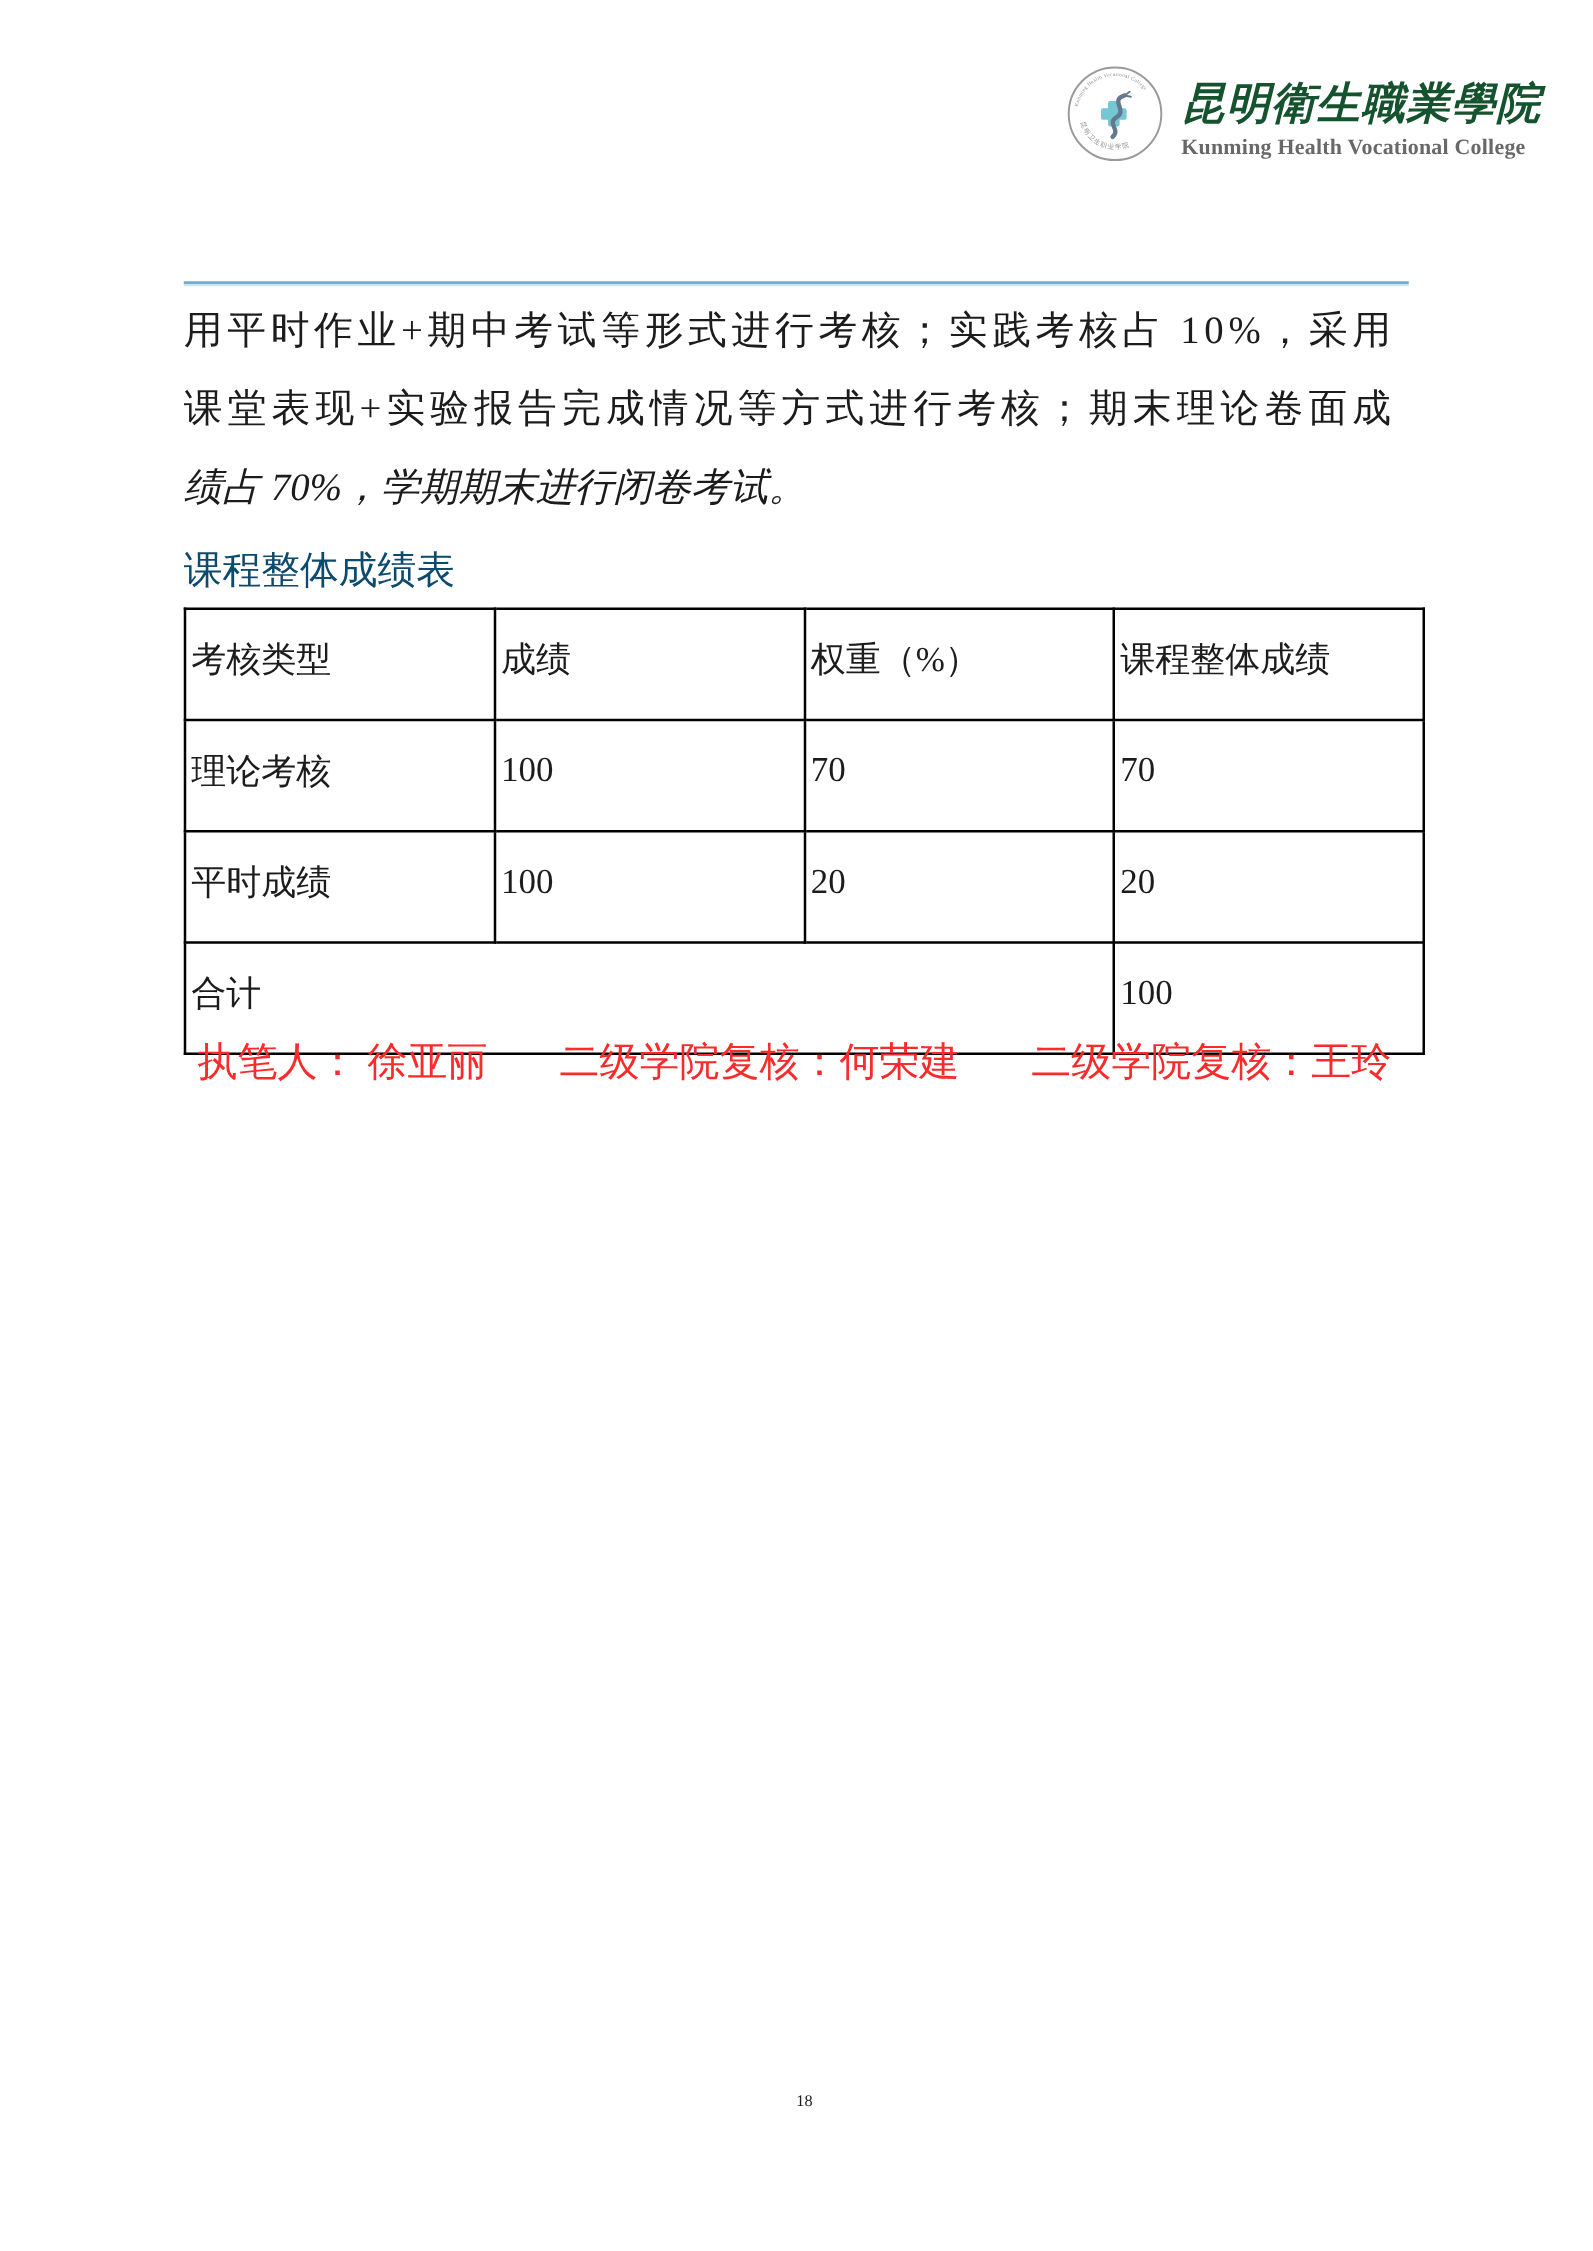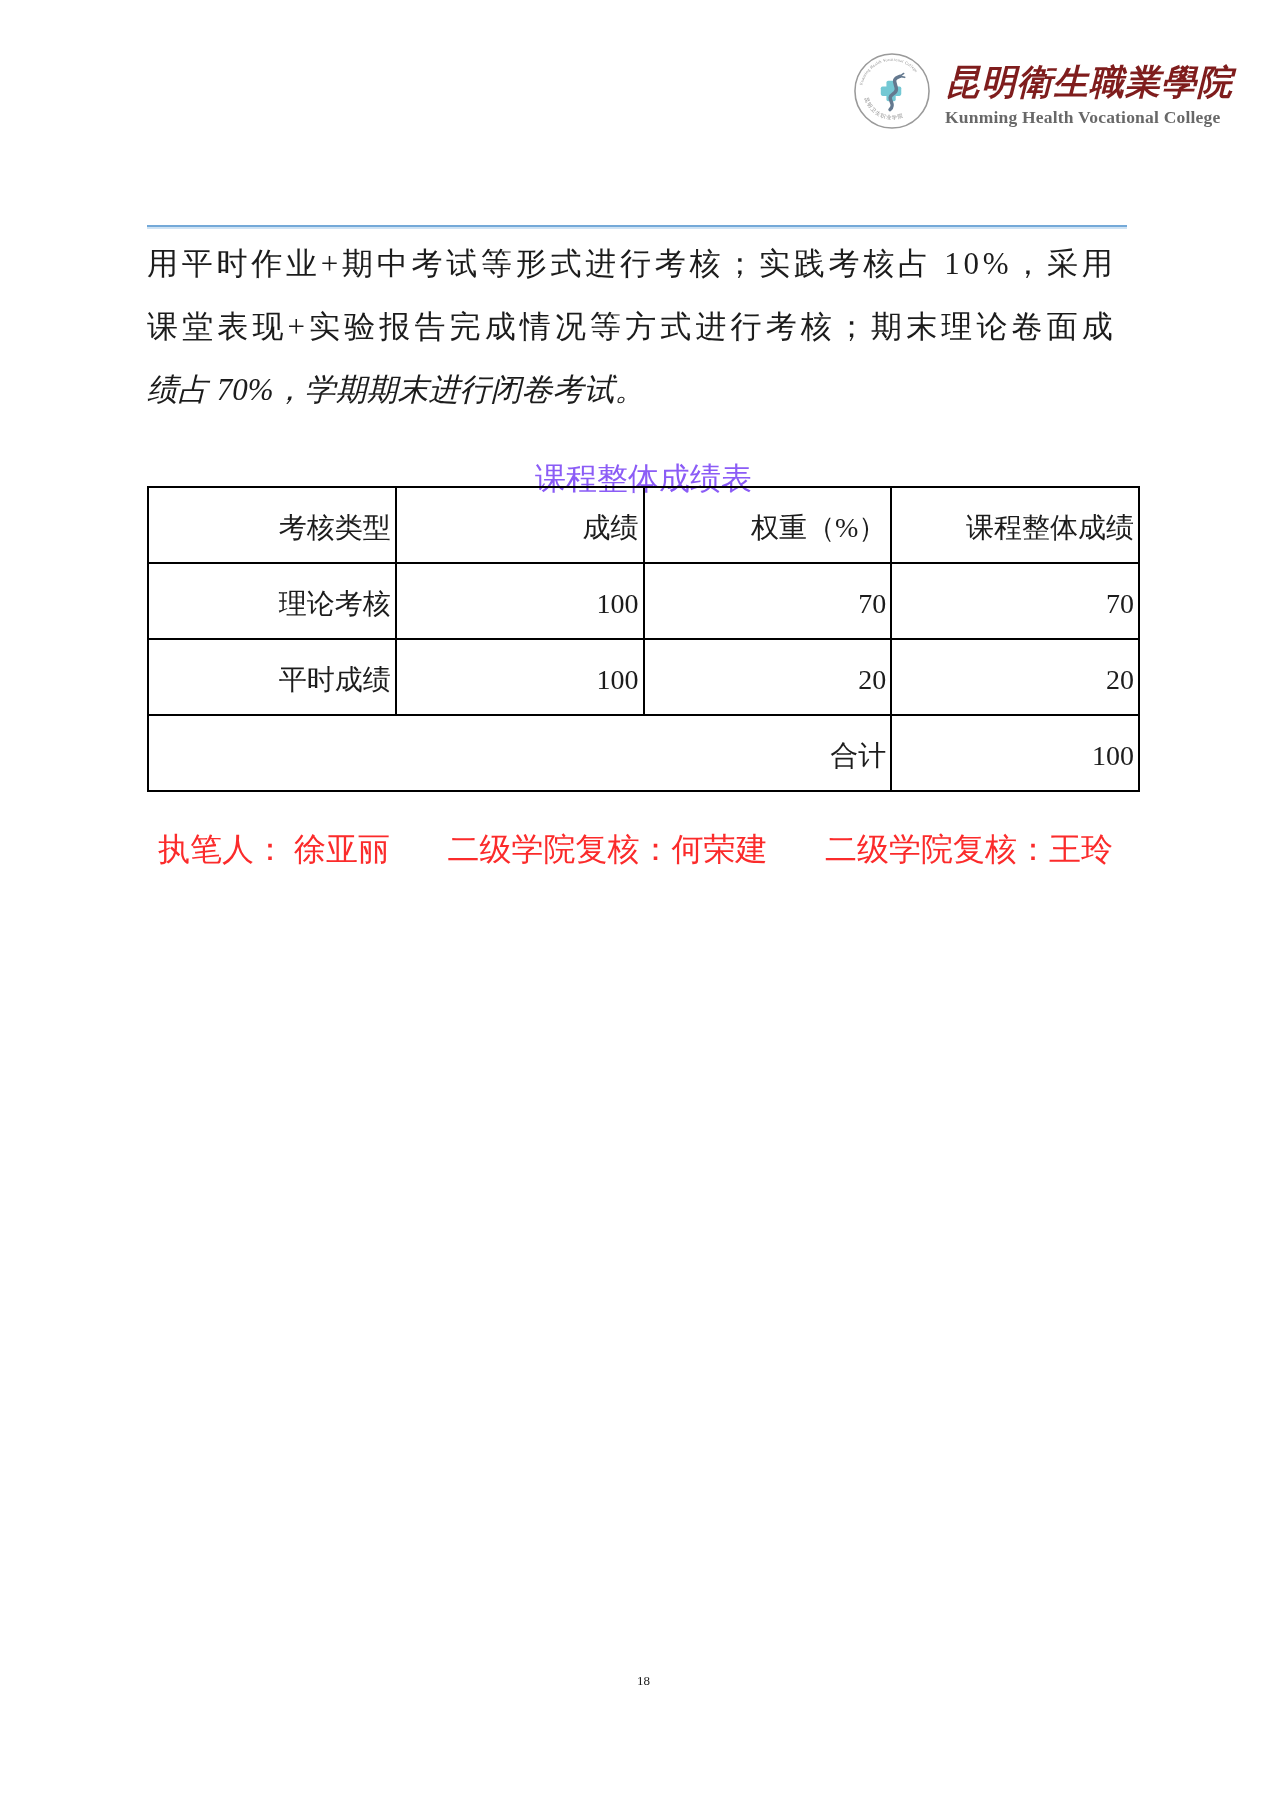--- a/index.html
+++ b/index.html
@@ -8,21 +8,21 @@
     width:1274px;
     height:1801px;
     background:#ffffff;
     overflow:hidden;
     font-family:"Liberation Serif","DejaVu Serif",serif;
     color:#1f1f1f;
   }
   .seal{position:absolute;left:853px;top:52px;width:78px;height:78px;}
   .college-zh{
     position:absolute;left:945px;top:60px;width:288px;height:46px;
-    font-size:35px;font-style:italic;font-weight:600;color:#7f1d1d;
+    font-size:35px;font-style:italic;font-weight:600;color:#14532d;
     white-space:nowrap;letter-spacing:1px;line-height:46px;
   }
   .college-en{
     position:absolute;left:945px;top:106px;width:290px;
     font-size:17.5px;font-weight:bold;color:#686868;
     white-space:nowrap;letter-spacing:0.2px;line-height:22px;
   }
   .header-rule{
     position:absolute;left:147px;top:225px;width:980px;height:4px;
     background:linear-gradient(to bottom,#74a9d8 0%,#74a9d8 50%,#cfe3f4 50%,#cfe3f4 100%);
@@ -31,33 +31,33 @@
   .para-line{
     position:absolute;left:147px;width:966px;height:40px;
     font-size:31px;line-height:40px;white-space:nowrap;color:#1c1c1c;
   }
   .justify-line{display:flex;justify-content:space-between;}
   .line-1{top:244px;}
   .line-2{top:307px;}
   .line-3{top:370px;font-style:italic;}
   
   .table-title{
-    position:absolute;left:147px;top:460px;width:993px;height:38px;
-    font-size:31px;line-height:38px;text-align:center;color:#8b5cf6;
+    position:absolute;left:147px;top:437px;width:993px;height:38px;
+    font-size:31px;line-height:38px;text-align:left;color:#0c4a6e;
   }
   table.grade{
     position:absolute;left:147px;top:486px;width:993px;
     border-collapse:collapse;table-layout:fixed;
   }
   table.grade td{
     border:2px solid #000;
     height:63px;
-    text-align:right;vertical-align:middle;
+    text-align:left;vertical-align:middle;
     font-size:28px;color:#1c1c1c;
-    padding:8px 4px 3px 4px;
+    padding:8px 4px 16px 4px;
   }
   
   .signature{
     position:absolute;left:158px;top:830px;width:955px;height:38px;
     display:flex;justify-content:space-between;
     font-size:32px;line-height:38px;color:#fb2b2b;white-space:nowrap;align-items:flex-end;
   }
   
   .page-number{
     position:absolute;left:147px;top:1668px;width:993px;height:26px;

